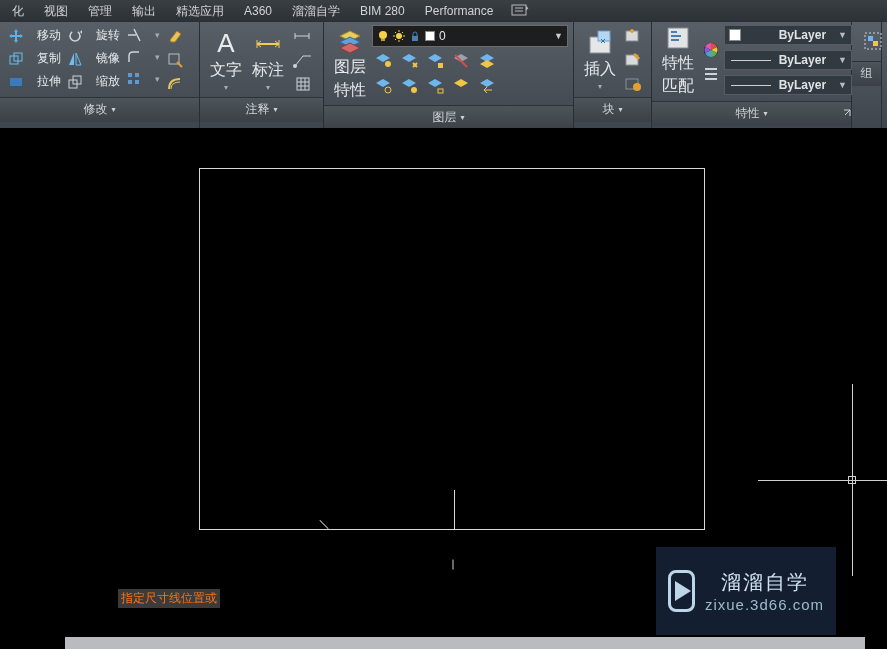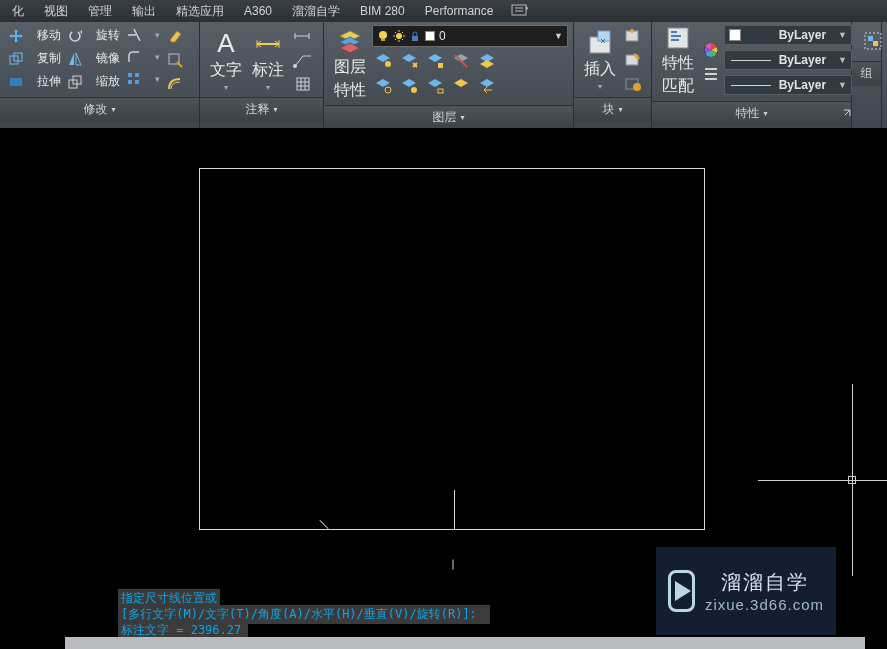--- a/index.html
+++ b/index.html
@@ -36,21 +36,21 @@
   
   .canvas { position:absolute; left:0; top:128px; width:887px; height:484px; background:#000; }
   .rect1 { position:absolute; left:199px; top:40px; width:506px; height:362px; border:1px solid #d9d9d9; }
   .rect2 { position:absolute; left:199px; top:362px; width:256px; height:40px; border:1px solid #d9d9d9; border-top:none; }
   .tick { position:absolute; }
   
   .crossH { position:absolute; top:352px; left:758px; width:190px; border-top:1px solid #cfcfcf; }
   .crossV { position:absolute; top:256px; left:852px; height:192px; border-left:1px solid #cfcfcf; }
   .pickbox { position:absolute; top:348px; left:848px; width:8px; height:8px; border:1px solid #cfcfcf; }
   
-  .cmdtxt { position:absolute; font-size:12px; font-family: "SimSun", monospace; background:#3b3b3b; color:#0ea5e9; padding:1px 3px; }
+  .cmdtxt { position:absolute; font-size:12px; font-family: "SimSun", monospace; background:#3b3b3b; color:#f97316; padding:1px 3px; }
   
   .watermark { position:absolute; right:51px; top:419px; width:180px; height:88px; background:rgba(23,38,58,.82); display:flex; align-items:center; gap:10px; padding:0 12px; }
   .watermark .play { width:42px; height:42px; border:3px solid #bcd5e8; border-radius:8px; display:flex; align-items:center; justify-content:center; }
   .watermark .play .tri { width:0; height:0; border-left:16px solid #bcd5e8; border-top:10px solid transparent; border-bottom:10px solid transparent; margin-left:4px; }
   .watermark .wmtxt .l1 { color:#cfe1ef; font-size:20px; font-weight:400; letter-spacing:2px;margin-left:16px; }
   .watermark .wmtxt .l2 { color:#9fb9cc; font-size:15px; letter-spacing:1px; }
   
   .bottombar { position:absolute; left:65px; bottom:0; width:800px; height:12px; background:#b9bbbe; }
 
   svg { display:block; }
@@ -475,22 +475,20 @@
   <div class="rect1"></div>
   <div class="rect2"></div>
   <div class="tick" style="left:318px; top:396px; width:12px; border-top:1px solid #cfcfcf; transform:rotate(45deg);"></div>
   <div class="tick" style="left:448px; top:436px; width:10px; border-top:1px solid #cfcfcf; transform:rotate(90deg);"></div>
 
   <div class="crossH"></div>
   <div class="crossV"></div>
   <div class="pickbox"></div>
 
   <div class="cmdtxt" style="left:118px; top:461px;">指定尺寸线位置或</div>
-  <div class="cmdtxt" style="left:118px; top:477px; width:372px;">[多行文字(M)/文字(T)/角度(A)/水平(H)/垂直(V)/旋转(R)]:</div>
-  <div class="cmdtxt" style="left:118px; top:493px; width:130px;">标注文字 = 2396.27</div>
 
   <div class="watermark">
     <div class="play">
         <div class="tri"></div>
       </div>
     <div class="wmtxt">
       <div class="l1">溜溜自学</div>
       <div class="l2">zixue.3d66.com</div>
     </div>
   </div>

